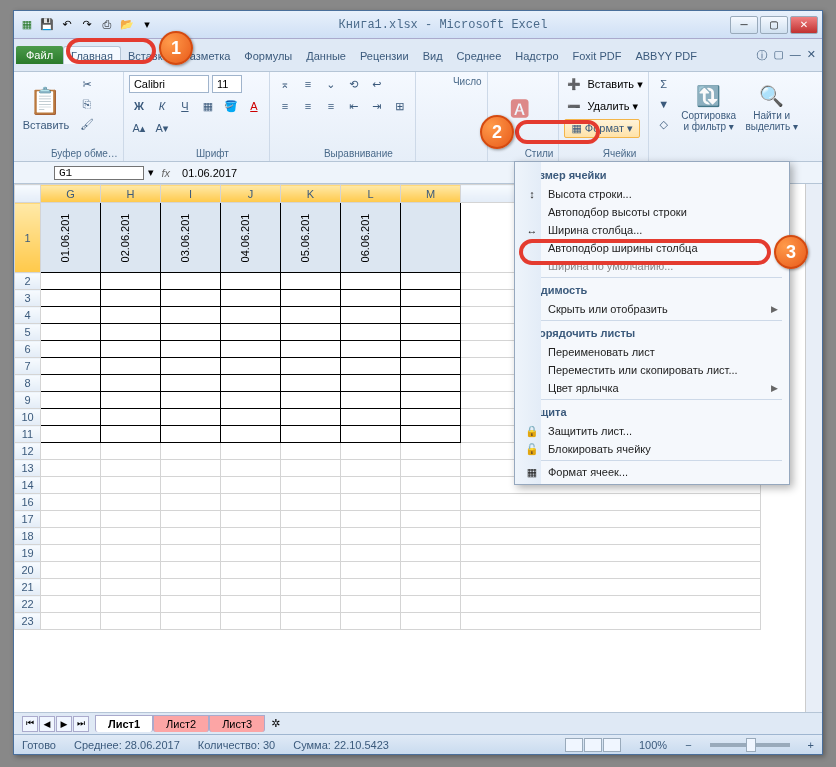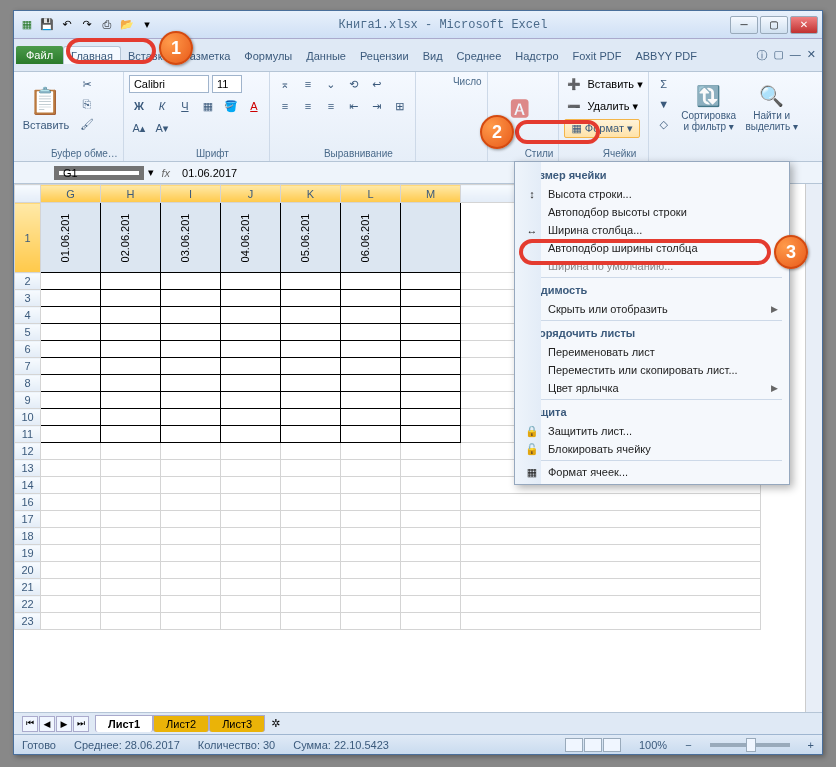--- a/index.html
+++ b/index.html
@@ -24,21 +24,21 @@
 .rgroup .lbl { text-align:center; font-size:10px; color:#4a6a8a; padding-top:1px;margin-left:32px; }
 .bigbtn { display:flex; flex-direction:column; align-items:center; justify-content:center; gap:2px; width:54px; height:66px; color:#3b5a7c; }
 .bigbtn .ico { font-size:26px; }
 .stack { display:flex; flex-direction:column; gap:2px; }
 .stack .line { display:flex; gap:3px; align-items:center; }
 .smicon { width:20px; height:18px; display:inline-flex; align-items:center; justify-content:center; border:1px solid transparent; font-size:11px; color:#3b5a7c;}
 .combo { border:1px solid #a0b4cc; background:#fff; padding:1px 4px; font-size:11px; display:inline-flex; align-items:center; height:18px;}
 .fmtbtn { border:1px solid #f3b54a; background:linear-gradient(#fff3d8,#ffe2a8); padding:2px 6px; border-radius:2px; display:flex; align-items:center; gap:3px; color:#3b5a7c; }
 
 .fbar { height:22px; background:#eef4fb; border-bottom:1px solid #b5c5d6; display:flex; align-items:center; }
-.namebox { width:90px; border:5px solid #737373; background:#fff; margin:0 4px 0 40px; padding:1px 4px; height:14px; display:flex; align-items:center; }
+.namebox { width:90px; border:1px solid #737373; background:#fff; margin:0 4px 0 40px; padding:1px 4px; height:14px; display:flex; align-items:center;font-family:Liberation Mono, monospace; }
 .fx { padding:0 8px; font-style:italic; color:#666; }
 .finput { flex:1; border:none; background:transparent; padding:1px 4px; height:18px;outline:none; }
 
 .gridwrap { flex:1; background:#fff; position:relative; display:flex; overflow:hidden;}
 .gridinner{flex:1;overflow:hidden;position:relative;}
 table.grid { border-collapse:collapse; }
 .grid th, .grid td { border:1px solid #d4d4d4; font-size:11px; }
 .grid thead th { background:linear-gradient(#f7fbff,#e3ecf7); height:18px; color:#3b5a7c; font-weight:normal; }
 .grid thead th.sel { background:linear-gradient(#ffe9a8,#ffc94a); }
 .grid .rowhead { background:linear-gradient(#f7fbff,#e3ecf7); width:26px; text-align:center; color:#3b5a7c; }
@@ -49,21 +49,21 @@
 .grid .vtext span { display:inline-block; transform:rotate(-90deg); transform-origin:center; white-space:nowrap; font-size:11px; }
 .grid .narrow { width:60px; }
 .grid .corner{background:linear-gradient(#f7fbff,#e3ecf7);}
 
 .vscroll { width:17px; background:#e8eef7; border-left:1px solid #ccc; }
 
 .sheettabs { height:22px; background:#dfe9f5; border-top:1px solid #b5c5d6; display:flex; align-items:center; padding-left:8px; gap:0;}
 .sheettabs .nav { display:flex; gap:1px; margin-right:6px;}
 .sheettabs .nav span { width:16px; height:16px; border:1px solid #aac; background:#f0f6ff; font-size:9px; display:flex; align-items:center; justify-content:center; }
 .sheettabs .st { padding:2px 12px; background:#fff; border:1px solid #aac; border-bottom:none; border-radius:0 0 3px 3px; font-size:11px; }
-.sheettabs .st.inactive { background:#eab308; }
+.sheettabs .st.inactive { background:#fca5a5; }
 .sheettabs .st.active{font-weight:bold;}
 
 .status { height:20px; background:linear-gradient(#e0eaf6,#c9dbef); border-top:1px solid #9fb6d0; display:flex; align-items:center; padding:0 8px; font-size:11px; color:#3b5a7c; gap:18px;}
 .status .spacer{flex:1;}
 .status .viewbtns{display:flex;gap:1px;}
 .status .viewbtns span{width:18px;height:14px;border:1px solid #9ab;background:#f0f6ff;}
 .zoomslider{width:80px;height:4px;background:#9ab;position:relative;}
 .zoomslider::after{content:"";position:absolute;width:8px;height:12px;background:#f0f6ff;border:1px solid #9ab;top:-5px;left:36px;}
 
 

